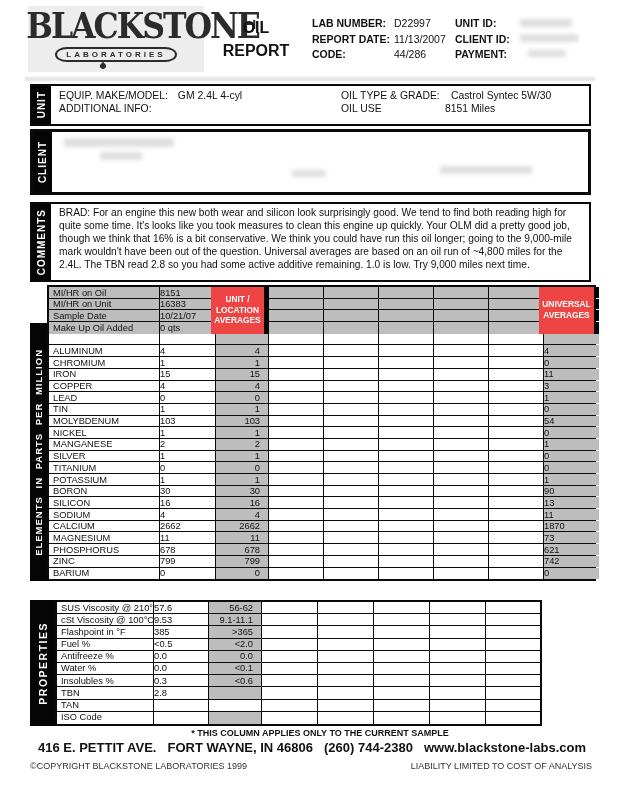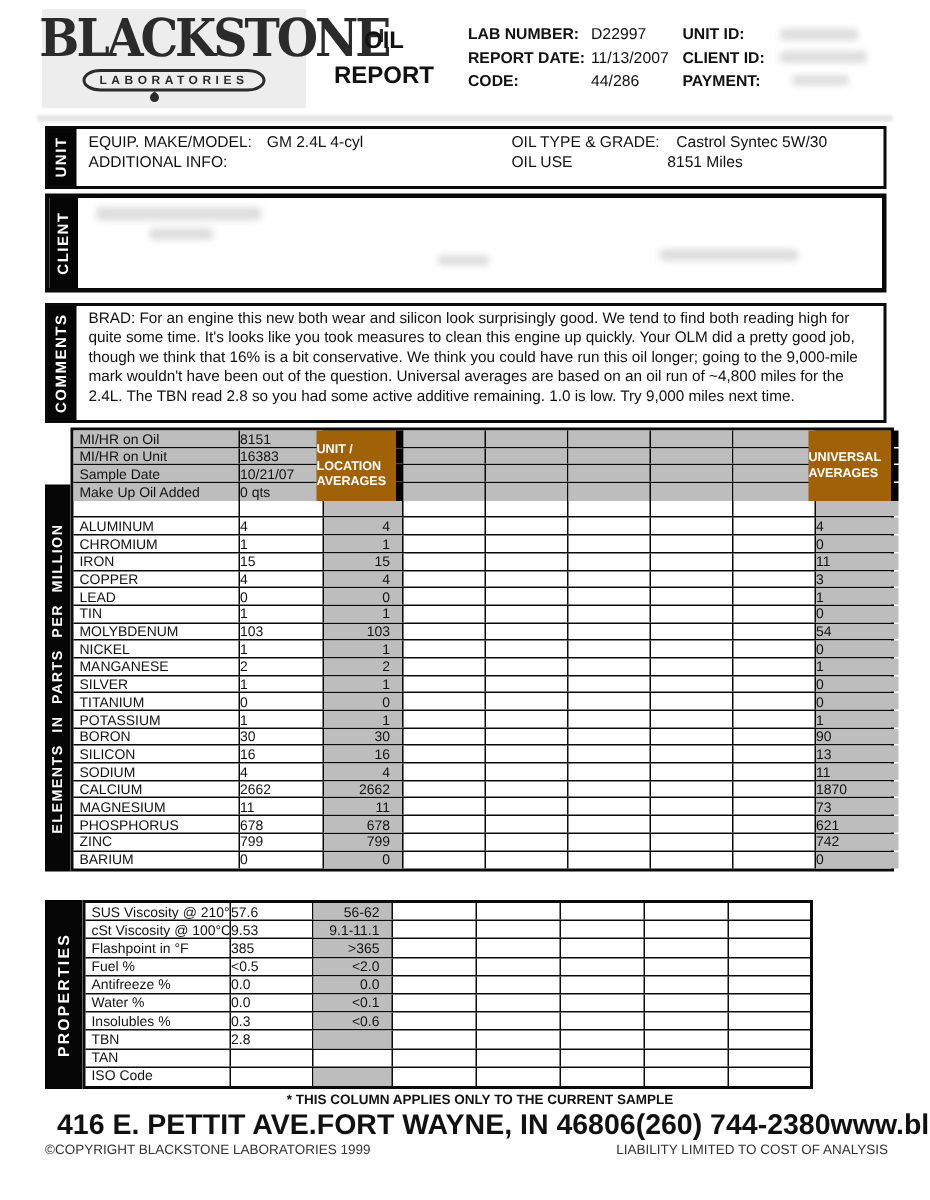--- a/index.html
+++ b/index.html
@@ -70,43 +70,43 @@
   #elements-grid .c-label { width:111px; }
   #elements-grid .c-val  { width:56px; }
   #elements-grid .c-avg  { width:53px; }
   #elements-grid .c-hist { width:55px; }
   #elements-grid .c-uni  { width:55px; }
   .elements-bar { left:30px; top:323px; width:17px; height:258px; background:#050505;
                   display:flex; align-items:center; justify-content:center; }
   .elements-bar span { writing-mode:vertical-rl; transform:rotate(180deg); color:#fff;
                        font-weight:700; font-size:9.5px; letter-spacing:1px; word-spacing:4px;
                        white-space:nowrap; }
-  .hdr-overlay { position:absolute; background:#a16207; color:#fff; font-weight:700;
-                 font-size:8.4px; line-height:10.5px; text-align:left; z-index:3; }
+  .hdr-overlay { position:absolute; background:#ef4444; color:#fff; font-weight:700;
+                 font-size:8.4px; line-height:10.5px; text-align:center; z-index:3; }
   #hdr-unitloc { left:162px; top:0; width:53px; height:47px; padding-top:7px; }
   #hdr-universal { left:490px; top:0; width:55px; height:47px; padding-top:12px; }
 
   
   #props-grid { left:55px; top:600px; width:487px; }
   #props-grid .row { height:12.2px; }
   #props-grid .c-label { width:97px; }
   #props-grid .c-val { width:55px; }
   #props-grid .c-sb { width:53px; }
   #props-grid .c-hist { width:56px; }
   .props-bar { left:30px; top:600px; width:25px; height:126px; background:#050505;
                display:flex; align-items:center; justify-content:center; }
   .props-bar span { writing-mode:vertical-rl; transform:rotate(180deg); color:#fff;
                     font-weight:700; font-size:10.5px; letter-spacing:1.5px; }
   .shouldbe-caption { left:183px; top:580px; width:100px; text-align:left;
                       font-size:12px; line-height:9.5px;margin-top:22px; }
 
   
   .footnote { left:100px; top:728px; width:440px; text-align:center; font-weight:700; font-size:9px; }
   .address-line { left:38px; top:740px; width:548px; display:flex; justify-content:space-between;
-                  font-weight:700; font-size:19px; white-space:nowrap; }
+                  font-weight:700; font-size:13px; white-space:nowrap; }
   .copy-line { left:30px; top:761px; width:562px; display:flex; justify-content:space-between;
                font-size:9px; color:#333; }
 </style>
 </head>
 <body>
 
 <div class="page">
 
   <div class="abs logo-wrap">
     <div class="logo-brand">BLACKSTONE</div>

